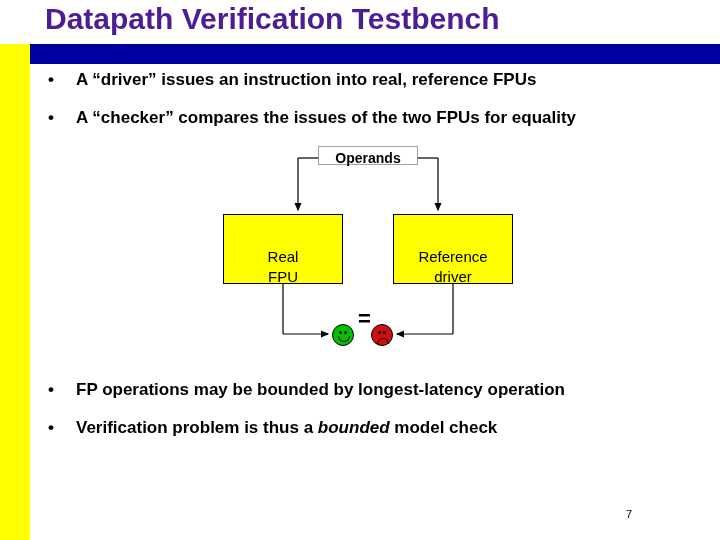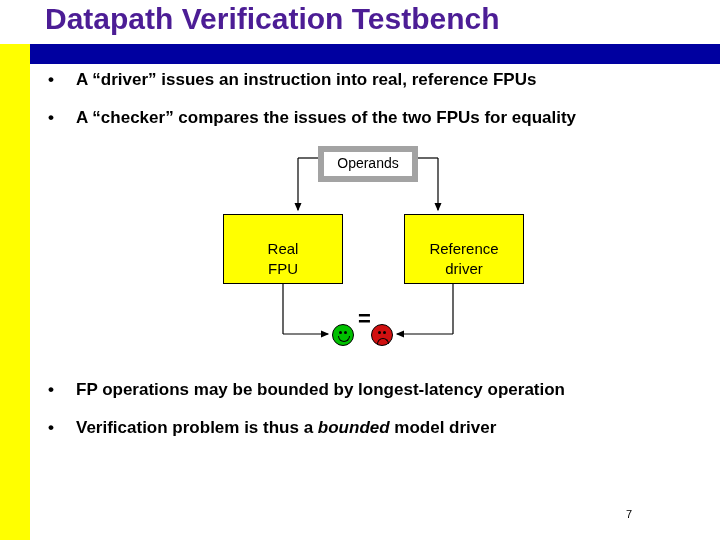--- a/index.html
+++ b/index.html
@@ -8,24 +8,24 @@
   .title-wrap { position: absolute; top: 0; left: 0; width: 720px; }
   .title-white { background: #fff; display: inline-block; padding: 2px 8px 4px 45px; }
   .title-text { font-size: 30px; font-weight: bold; color: #4c1d95; }
   .blue-band { position: absolute; top: 44px; left: 0; width: 720px; height: 20px; background: #0000a0; }
   .yellow-bar { position: absolute; top: 44px; left: 0; width: 30px; height: 496px; background: #ffff00; }
   .content { position: absolute; top: 70px; left: 48px; width: 650px; }
   ul { list-style: none; }
   li { margin-bottom: 18px; font-size: 17px; font-weight: bold; display: flex; }
   li .dot { width: 28px; flex-shrink: 0; }
   .diagram { position: relative; height: 220px; margin: 6px 0 14px 0; }
-  .ops-box { position: absolute; left: 270px; top: 0; width: 100px; height: 36px; border: 6px solid #a3a3a3; background: #fff; text-align: center; font-size: 14px; line-height: 22px; }
-  .fpu-box { position: absolute; width: 120px; height: 70px; border: 1px solid #000; background: #ffff00; text-align: center; font-size: 15px; line-height: 1.3; padding-top: 24px; }
+  .ops-box { position: absolute; left: 270px; top: 0; width: 100px; height: 19px; border: 1px solid #a3a3a3; background: #fff; text-align: center; font-size: 14px; line-height: 22px; font-weight: bold; }
+  .fpu-box { position: absolute; width: 120px; height: 70px; border: 1px solid #000; background: #ffff00; text-align: center; font-size: 15px; line-height: 1.3; padding-top: 32px; }
   .fpu-left { left: 175px; top: 68px; }
-  .fpu-right { left: 356px; top: 68px; }
+  .fpu-right { left: 345px; top: 68px; }
   .eq { position: absolute; left: 310px; top: 160px; font-size: 22px; font-weight: bold; }
   .face { position: absolute; top: 178px; width: 22px; height: 22px; border-radius: 50%; border: 1px solid #000; }
   .happy { left: 284px; background: #00c000; }
   .sad { left: 323px; background: #d01010; }
   .eye { position: absolute; top: 6px; width: 3px; height: 3px; background: #000; border-radius: 50%; }
   .eye.l { left: 6px; } .eye.r { right: 6px; }
   .mouth { position: absolute; left: 5px; width: 12px; height: 6px; border: 1.5px solid #000; border-top: none; border-radius: 0 0 10px 10px; top: 11px; }
   .mouth.frown { border: 1.5px solid #000; border-bottom: none; border-radius: 10px 10px 0 0; top: 13px; }
   .pagenum { position: absolute; right: 88px; bottom: 20px; font-size: 11px; }
   svg.arrows { position: absolute; left: 0; top: 0; }
@@ -96,18 +96,18 @@
     </div>
   </div>
 
   <ul>
     <li>
         <span class="dot">•</span>
         <span>FP operations may be bounded by longest-latency operation</span>
       </li>
     <li>
         <span class="dot">•</span>
-        <span><span>Verification problem is thus a </span><span class="italic">bounded</span><span> model driver</span></span>
+        <span><span>Verification problem is thus a </span><span class="italic">bounded</span><span> model check</span></span>
       </li>
   </ul>
 </div>
 
 <div class="pagenum">7</div>
 
 </body></html>

